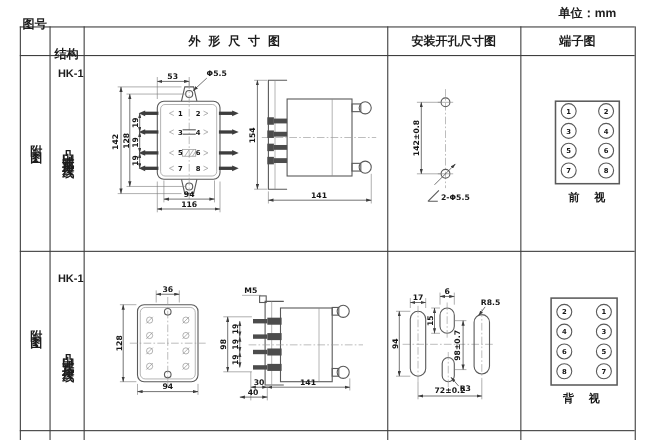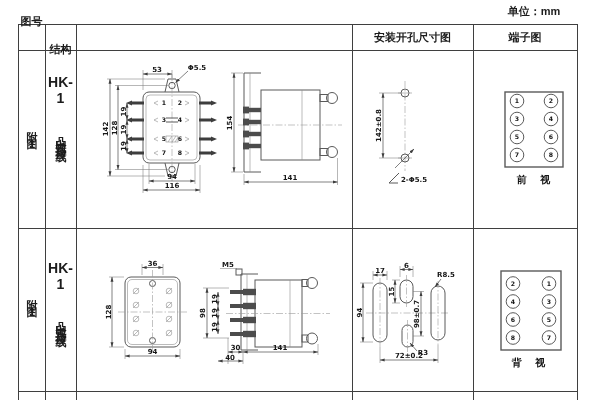--- a/index.html
+++ b/index.html
@@ -9,21 +9,21 @@
   .hline{height:1px;}
   .vline{width:1px;}
   .hdr{position:absolute;display:flex;align-items:center;justify-content:center;
        font-size:11px;font-weight:bold;color:#1c1c1c;}
   .unit{position:absolute;top:4px;left:492px;width:84px;text-align:center;
         font-size:11px;font-weight:bold;}
   .vcell{position:absolute;display:flex;align-items:center;justify-content:center;}
   .vtext{writing-mode:vertical-rl;text-orientation:upright;font-size:11px;font-weight:bold;}
   .ls8{letter-spacing:8px;}
   .ls3{letter-spacing:3px;}
-  .model{position:absolute;text-align:center;font-size:14px;font-weight:bold;margin-top:12px;}
+  .model{position:absolute;text-align:right;font-size:10px;font-weight:bold;}
   svg{position:absolute;overflow:visible;}
   svg text{font-family:"DejaVu Sans","Liberation Sans",sans-serif;}
   .ln{stroke:#5a5a5a;stroke-width:1;fill:none;}
   .fn{stroke:#8d8d8d;stroke-width:.6;fill:none;}
   .dim,.dimE{stroke:#4a4a4a;stroke-width:.7;fill:none;}
   .ext{stroke:#7a7a7a;stroke-width:.55;fill:none;}
   .cl{stroke:#9a9a9a;stroke-width:.6;fill:none;stroke-dasharray:7 2 1.5 2;}
   .pin{stroke:#3d3d3d;stroke-width:3;}
   .stud{fill:#4c4c4c;stroke:none;}
   .tip{fill:#3d3d3d;stroke:none;}
@@ -52,20 +52,21 @@
   <div class="hline" style="top:391px;left:18px;width:559px;"></div>
   <div class="vline" style="left:18px;top:24px;height:376px;"></div>
   <div class="vline" style="left:45px;top:24px;height:376px;"></div>
   <div class="vline" style="left:76px;top:24px;height:376px;"></div>
   <div class="vline" style="left:352px;top:24px;height:376px;"></div>
   <div class="vline" style="left:473px;top:24px;height:376px;"></div>
   <div class="vline" style="left:577px;top:24px;height:376px;"></div>
 
   <div class="hdr" style="left:18px;top:8px;width:27px;height:26px;">图号</div>
   <div class="hdr" style="left:45px;top:36px;width:31px;height:26px;">结构</div>
+  <div class="hdr" style="left:76px;top:24px;width:276px;height:26px;letter-spacing:2px;">外 形 尺 寸 图</div>
   <div class="hdr" style="left:352px;top:24px;width:121px;height:26px;">安装开孔尺寸图</div>
   <div class="hdr" style="left:473px;top:24px;width:104px;height:26px;">端子图</div>
 
   <div class="vcell" style="left:18px;top:100px;width:27px;height:80px;">
     <div class="vtext ls8">附图1</div>
   </div>
   <div class="model" style="left:45px;top:62px;width:31px;">HK-1</div>
   <div class="vcell" style="left:45px;top:82px;width:31px;height:108px;">
     <div class="vtext ls3">凸出式前接线</div>
   </div>

